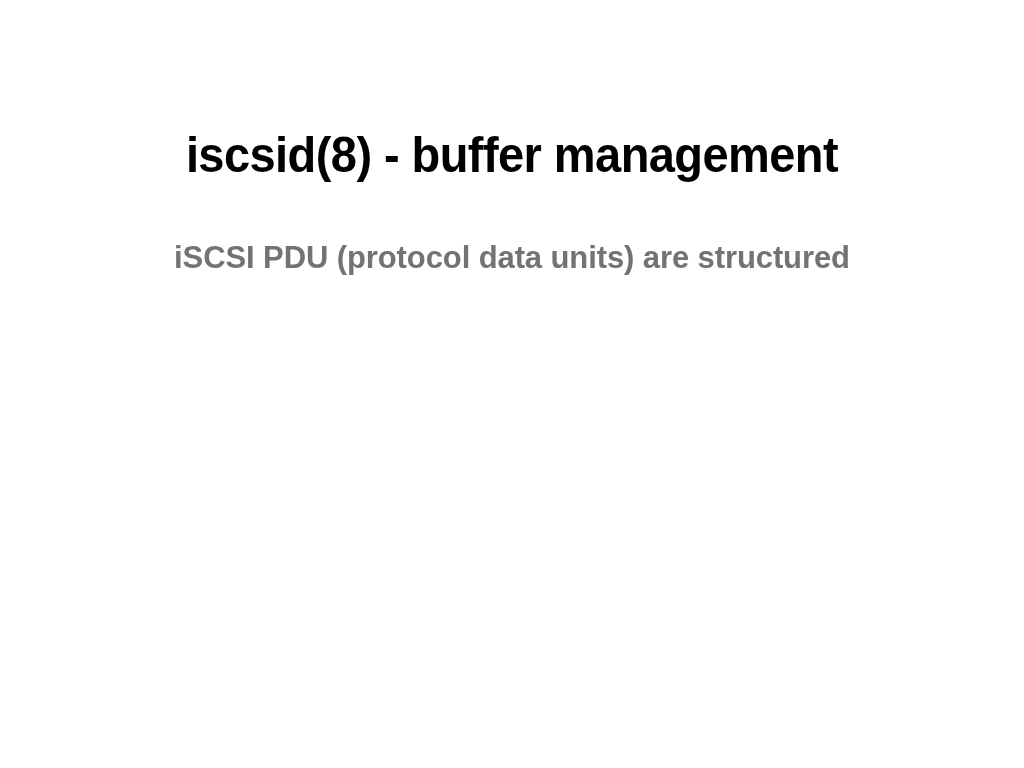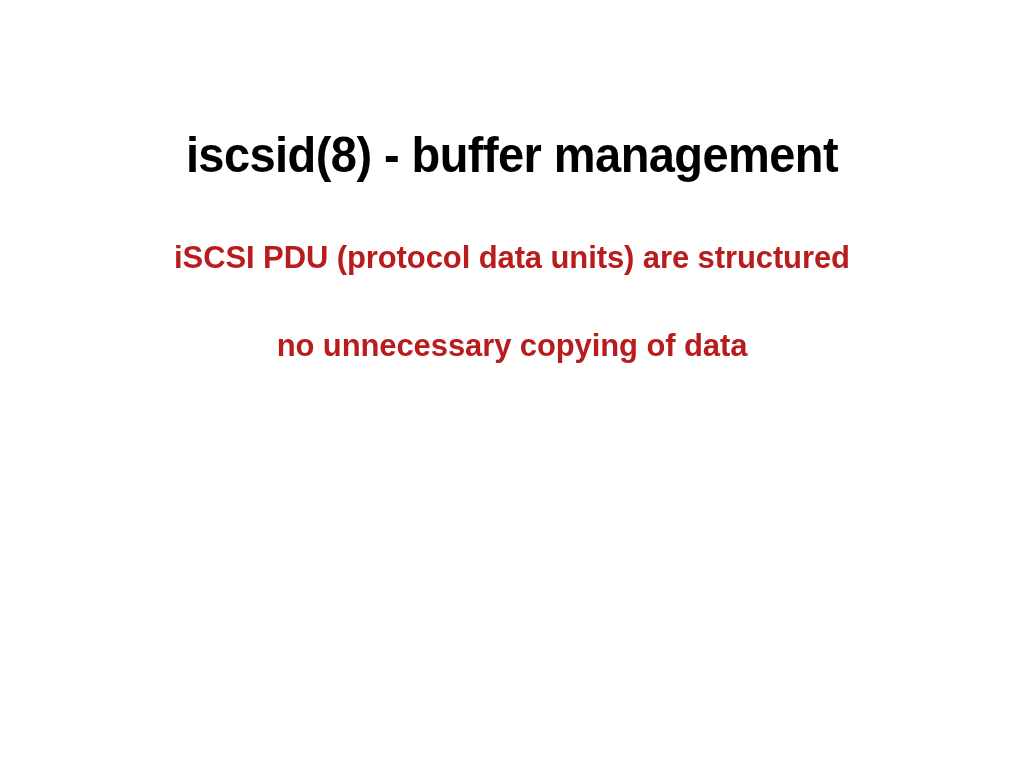--- a/index.html
+++ b/index.html
@@ -50,29 +50,28 @@
   }
 
   .body-line {
     display: block;
     width: 1024px;
     text-align: center;
     font-size: 31px;
     line-height: 88px;
     font-weight: 700;
     letter-spacing: -0.1px;
-    color: #b91c1c;
+    color: #737373;
     white-space: nowrap;
   }
 </style>
 </head>
 <body>
 
 <div class="slide">
 
   <h1 class="slide-title">iscsid(8) - buffer management</h1>
 
   <div class="slide-body">
     <span class="body-line">iSCSI PDU (protocol data units) are structured</span>
-    <span class="body-line">no unnecessary copying of data</span>
   </div>
 
 </div>
 
 </body></html>

